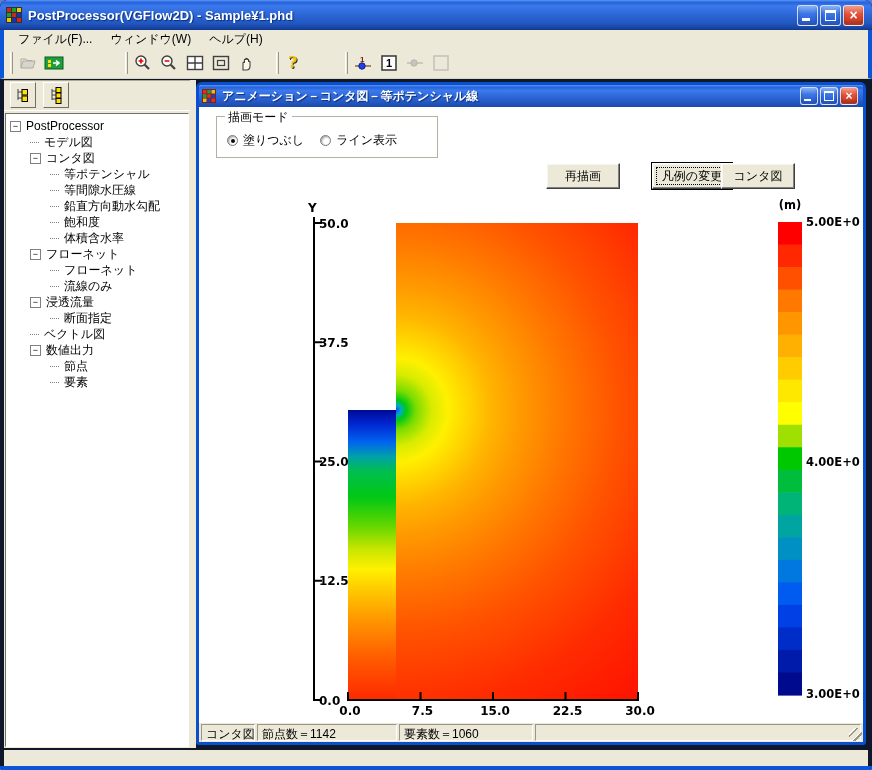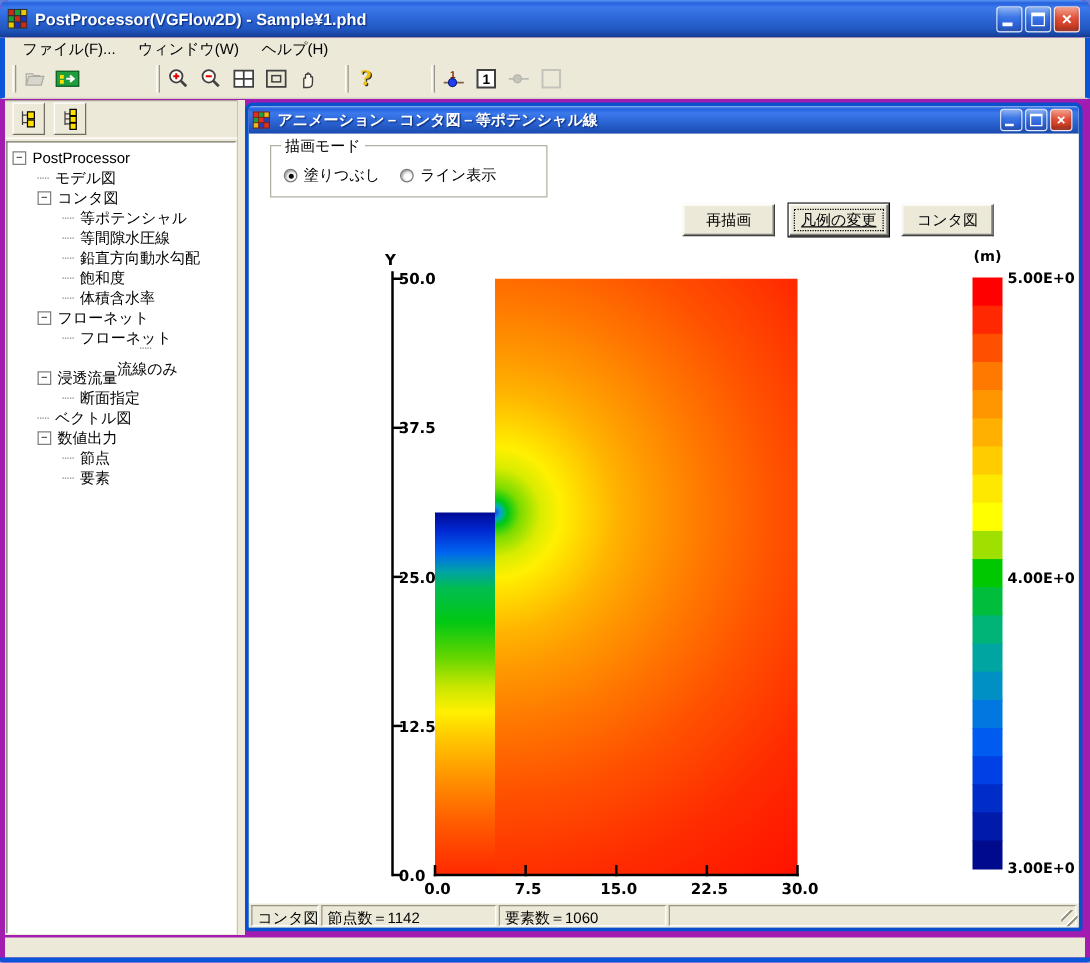--- a/index.html
+++ b/index.html
@@ -1,20 +1,20 @@
 <!DOCTYPE html>
 <html><head>
 <meta charset="utf-8">
 <style>
   html,body{margin:0;padding:0;background:#5A7EDC;}
   *{box-sizing:border-box;}
   .stage{position:relative;width:872px;height:770px;overflow:hidden;
          font-family:"Liberation Sans","DejaVu Sans",sans-serif;font-size:12px;color:#000;}
   
-  .app{position:absolute;inset:0;background:#a21caf;border-radius:7px 7px 3px 3px;overflow:hidden;}
+  .app{position:absolute;inset:0;background:#0f172a;border-radius:7px 7px 3px 3px;overflow:hidden;}
   .edge{position:absolute;background:#0B55D8;}
   .edge-l{left:0;top:24;width:4px;bottom:0;}
   .edge-r{right:0;top:24;width:4px;bottom:0;}
   .edge-b{left:0;right:0;bottom:0;height:4px;}
   .titlebar{position:absolute;left:0;top:0;right:0;height:30px;
     background:linear-gradient(180deg,#5A96F2 0%,#2663DE 8%,#3B79EC 20%,#2A63D2 55%,#2157C0 78%,#16429E 95%,#0F3786 100%);
     border-radius:7px 7px 0 0;display:flex;align-items:center;padding:0 6px;}
   .title-text{color:#fff;font-weight:bold;font-size:13px;margin-left:6px;text-shadow:1px 1px 1px #0A2C78;white-space:nowrap;overflow:hidden;flex:1;}
   .winbtns{display:flex;gap:2px;margin-right:2px;}
   .wbtn{width:21px;height:21px;border-radius:3px;border:1px solid rgba(255,255,255,.75);
@@ -255,21 +255,21 @@
             <span class="tlabel">体積含水率</span>
           </div>
           <div class="tr" style="padding-left: 22px;">
             <span class="tbox">−</span>
             <span class="tlabel">フローネット</span>
           </div>
           <div class="tr" style="padding-left: 42px;">
             <span class="tdash"></span>
             <span class="tlabel">フローネット</span>
           </div>
-          <div class="tr" style="padding-left: 42px; flex-direction: column;">
+          <div class="tr" style="padding-left: 42px;">
             <span class="tdash"></span>
             <span class="tlabel">流線のみ</span>
           </div>
           <div class="tr" style="padding-left: 22px;">
             <span class="tbox">−</span>
             <span class="tlabel">浸透流量</span>
           </div>
           <div class="tr" style="padding-left: 42px; text-align: right;">
             <span class="tdash"></span>
             <span class="tlabel">断面指定</span>
@@ -334,21 +334,21 @@
               </span>
               <span class="radio-opt">
                 <span class="radio"></span>
                 <span>ライン表示</span>
               </span>
             </div>
       </div>
 
       <div class="btnrow">
             <button class="" style="left: 347px; top: 56px; width: 74px;">再描画</button>
-            <button class="focused" style="left: 432px; top: 56px; width: 80px; text-decoration: underline;">凡例の変更</button>
+            <button class="focused" style="left: 453px; top: 56px; width: 80px;">凡例の変更</button>
             <button class="" style="left: 522px; top: 56px; width: 74px;">コンタ図</button>
           </div>
 
       <svg class="plot-svg" width="560" height="530">
         <defs>
           <radialGradient id="rg" gradientUnits="userSpaceOnUse" cx="96" cy="215" r="400">
             <stop offset="0" stop-color="#2244EE"></stop>
             <stop offset="0.012" stop-color="#00AACC"></stop>
             <stop offset="0.025" stop-color="#00C816"></stop>
             <stop offset="0.05" stop-color="#7CDC00"></stop>

